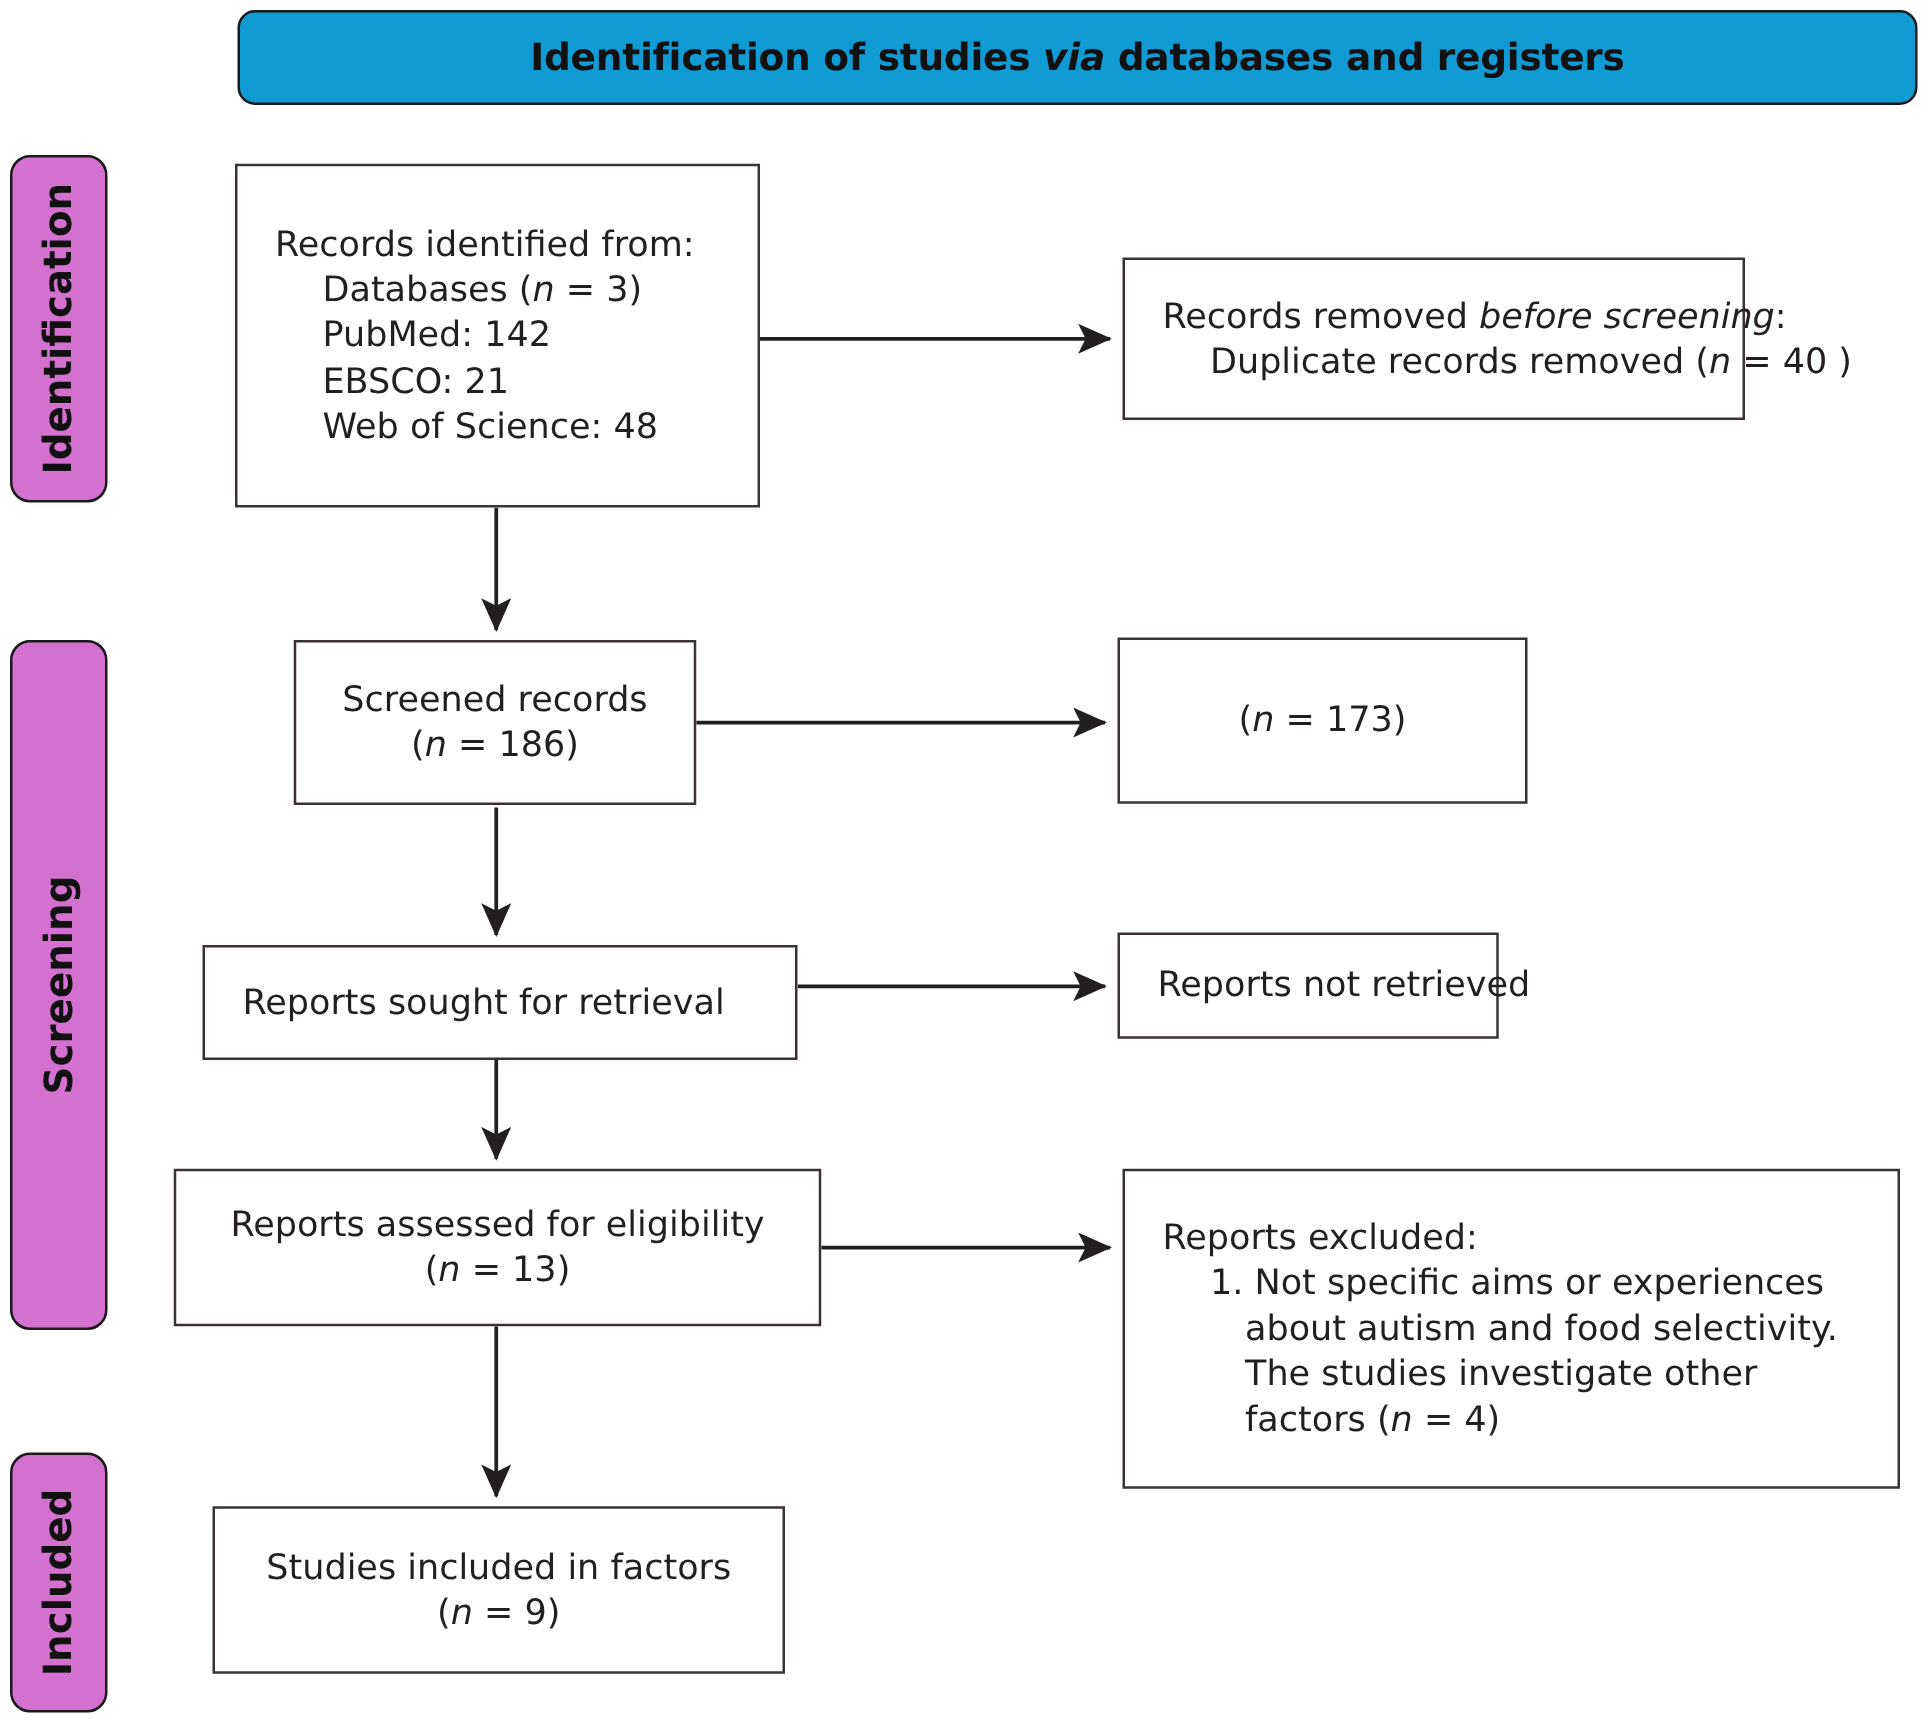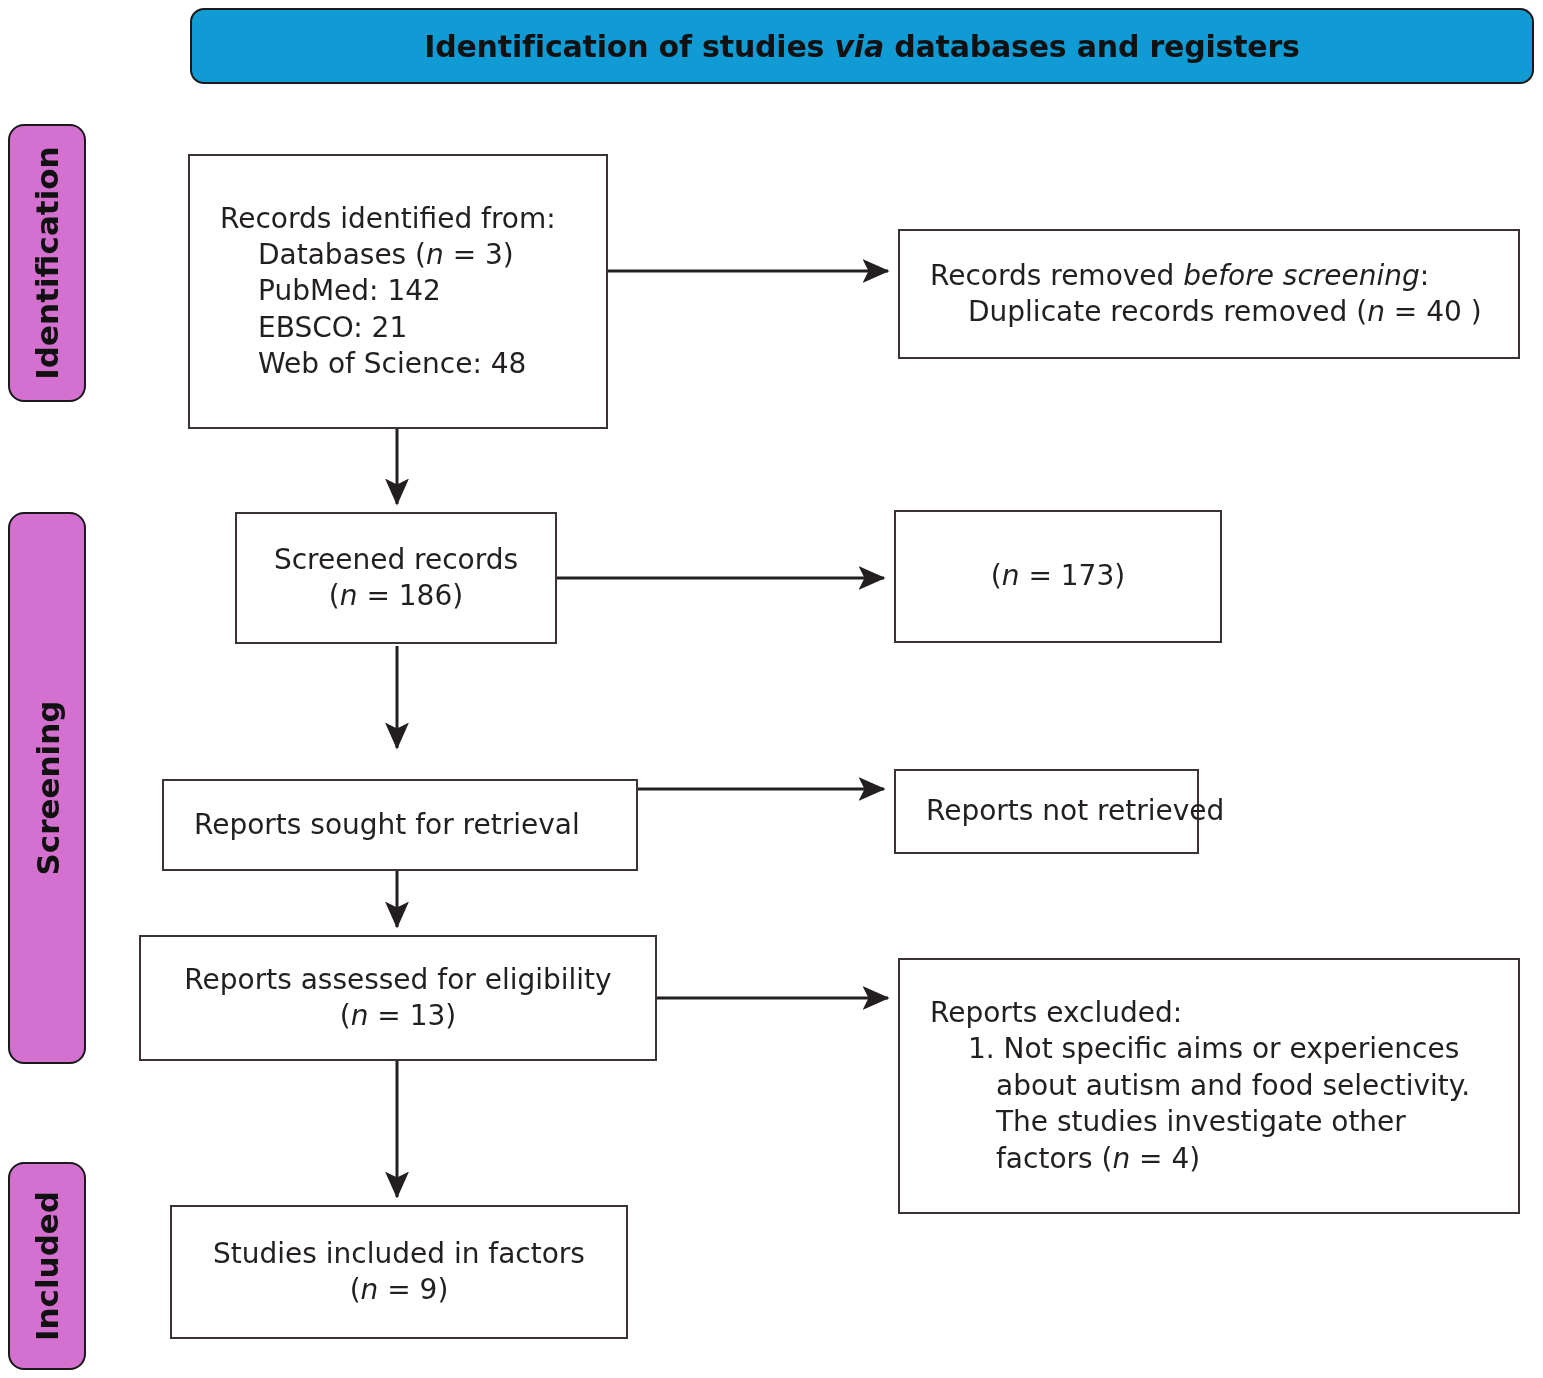--- a/index.html
+++ b/index.html
@@ -76,27 +76,27 @@
     box-sizing: border-box;
     display: flex;
     flex-direction: column;
     justify-content: center;
     color: #231f20;
     font-size: 28px;
     line-height: 1.30;
   }
   .box .line { white-space: nowrap; }
   .box.center  { align-items: center; text-align: center; }
-  .box.leftal  { align-items: flex-start; text-align: left; padding-left: 30px; padding-right: 28px; margin-top: 23px; }
+  .box.leftal  { align-items: flex-start; text-align: left; padding-left: 30px; padding-right: 28px; }
   .box i { font-style: italic; }
   .indent1 { padding-left: 38px; }
   .indent2 { padding-left: 66px; }
 
   #box-identified      { left: 188px;  top: 131px;  width: 420px; height: 275px; }
-  #box-removed         { left: 898px;  top: 206px;  width: 622px; height: 130px; }
+  #box-removed         { left: 898px;  top: 206px;  width: 498px; height: 130px; }
   #box-screened        { left: 235px;  top: 512px;  width: 322px; height: 132px; text-align: right; }
   #box-excluded        { left: 894px;  top: 510px;  width: 328px; height: 133px; }
   #box-sought          { left: 162px;  top: 756px;  width: 476px; height: 92px;  }
   #box-notretrieved    { left: 894px;  top: 746px;  width: 305px; height: 85px;  }
   #box-eligibility     { left: 139px;  top: 935px;  width: 518px; height: 126px; }
   #box-reportsexcluded { left: 898px;  top: 935px;  width: 622px; height: 256px; }
   #box-studies         { left: 170px;  top: 1205px; width: 458px; height: 134px; }
 
   
   #connectors {

